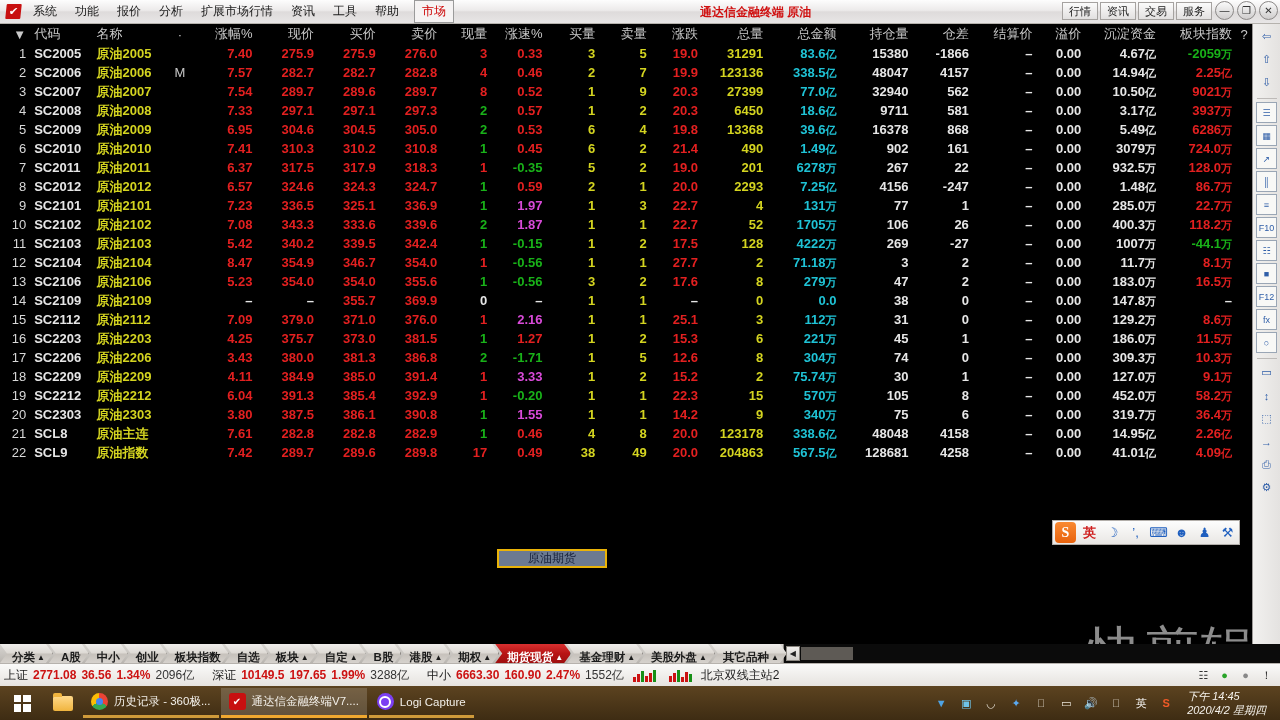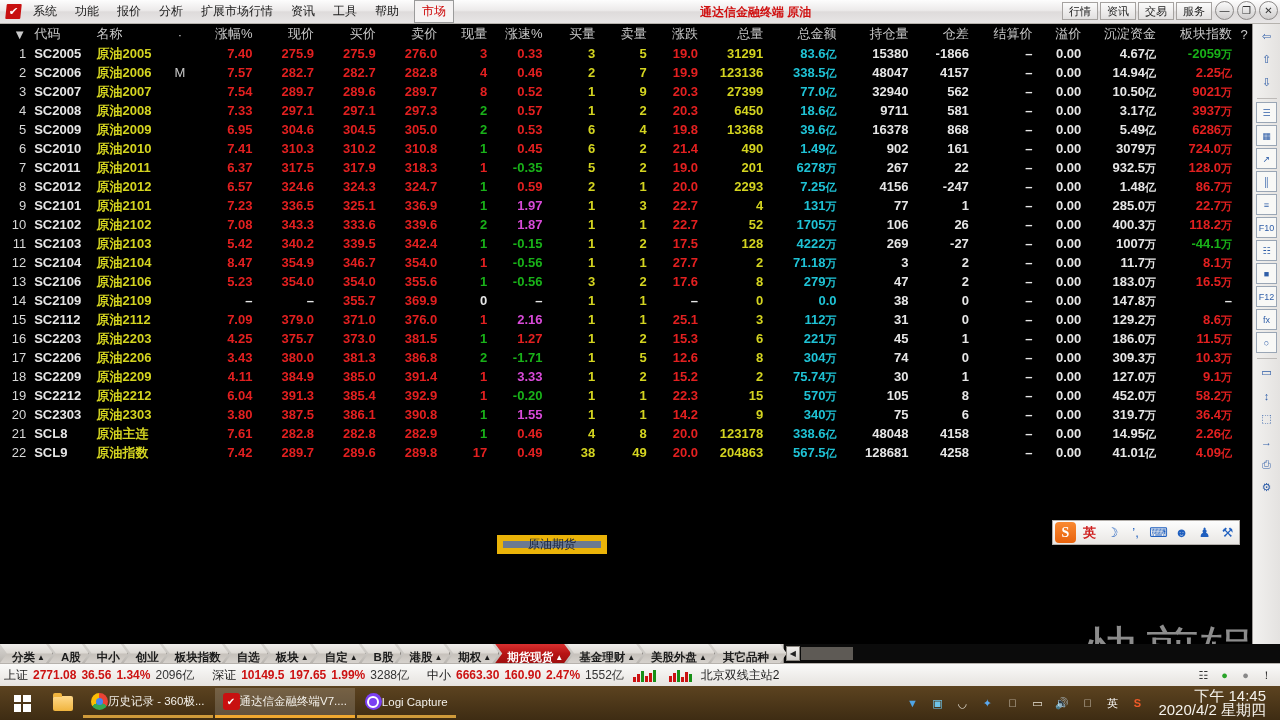--- a/index.html
+++ b/index.html
@@ -143,23 +143,23 @@
     width: 21px; height: 21px; border-radius: 4px;
     background: linear-gradient(#f98a33,#e8620d);
     color: #fff; font-weight: bold; font-size: 14px;
     display:flex;align-items:center;justify-content:center;
     font-family: "Liberation Serif", serif;
   }
   .ime-ic { font-size: 13px; color: #1f5fbf; width: 19px; text-align:center; }
 
   
   .tooltip {
-    position: absolute; left: 497px; top: 535px;
+    position: absolute; left: 497px; top: 549px;
     width: 110px; height: 19px;
-    background: #6c7a91; border: 6px solid #eab308;
+    background: #6c7a91; border: 2px solid #eab308;
     color: #16203a; font-size: 12px;
     display: flex; align-items: center; justify-content: center;
   }
   .cursor {
     position: absolute; left: 571px; top: 556px;
     width: 0; height: 0; pointer-events: none;
   }
 
   
   .watermark {
@@ -245,21 +245,21 @@
   .folder-ic {
     width: 20px; height: 15px; background: linear-gradient(#ffd98a,#f0b43e);
     border-radius: 2px; position: relative;
   }
   .folder-ic:before {
     content:""; position:absolute; left:0; top:-3px; width:9px;height:4px;
     background:#f0b43e; border-radius:2px 2px 0 0;
   }
   .task-btn {
     height: 30px; margin: 0 1px; padding: 0 8px;
-    display: flex; align-items: center; 
+    display: flex; align-items: center; gap: 6px;
     font-size: 11.5px; color: #f3f0ea;
     border-bottom: 3px solid transparent;
     max-width: 160px; overflow: hidden;
   }
   .task-btn.active {
     background: rgba(255,255,255,0.17);
     border-bottom: 3px solid #f0a830;
   }
   .task-btn.inactive-open { border-bottom: 3px solid #cf9a3a; }
   .tb-ico { width:17px;height:17px;flex:0 0 17px; border-radius:3px;
@@ -269,22 +269,22 @@
   .ico-chrome:after{content:"";position:absolute;width:7px;height:7px;border-radius:50%;background:#4285f4;}
   .ico-tdx { background: #c81010; }
   .ico-logi { background: #7b3ff2; border-radius:50%; }
   .ico-logi:after{content:"";width:8px;height:8px;border:2px solid #fff;border-radius:50%;}
   .tray {
     margin-left: auto; display:flex; align-items:center; gap: 9px; padding-right: 6px;
   }
   .tray-ic { width: 16px; height:16px; display:flex;align-items:center;justify-content:center;
              font-size:11px; color:#e8e2d6; }
   .clock {
-    color: #f5f2ec; font-size: 15px; line-height: 14px;
-    text-align: right; padding-right: 8px; padding-left: 4px;
+    color: #f5f2ec; font-size: 11px; line-height: 14px;
+    padding-right: 8px; padding-left: 4px; font-style: italic;
   }
 </style>
 </head>
 <body>
 
 <div class="menubar">
   <div class="app-logo">
     <div class="glyph">✔</div>
   </div>
   <div class="menu-item">系统</div>

